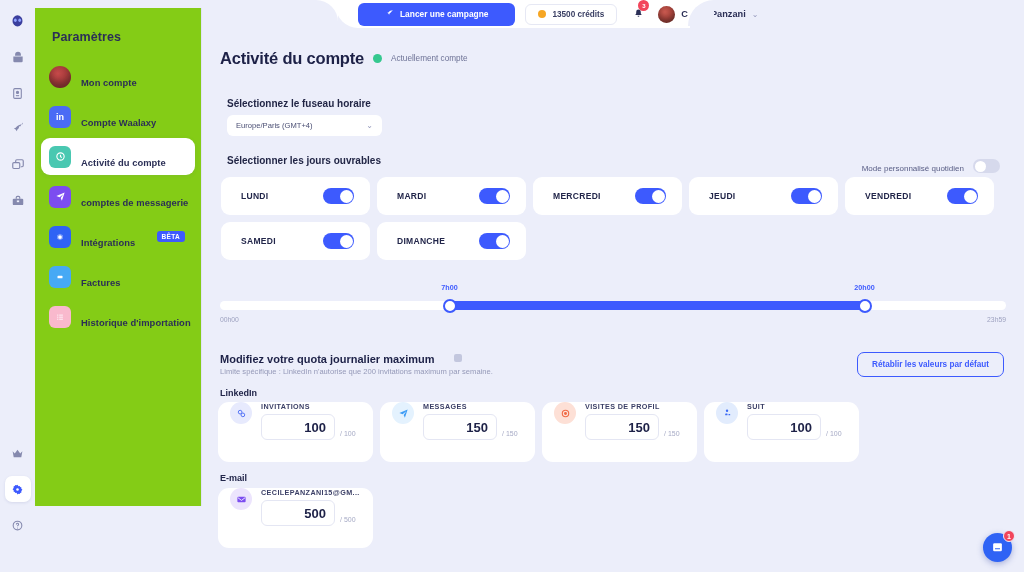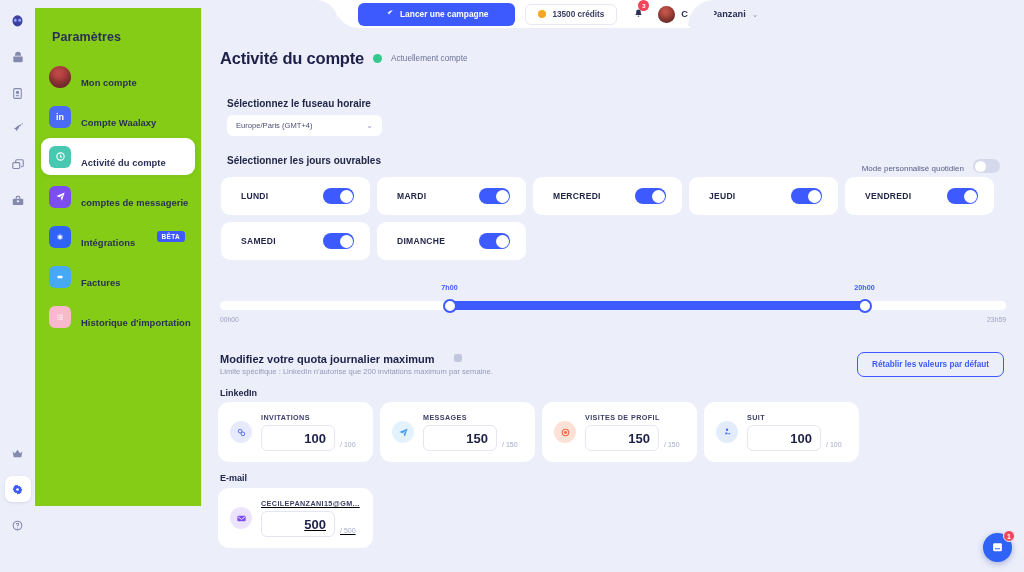--- a/index.html
+++ b/index.html
@@ -213,25 +213,25 @@
     color: #3d5afe; font-family: inherit; font-size: 8.2px; font-weight: bold;
     padding: 7px 14px; cursor: pointer; white-space: nowrap;
   }
 
   .group-label { position: absolute; left: 18px; font-size: 9px; font-weight: bold; color: #22264a; }
   #linkedin-label { top: 388px; }
   #email-label { top: 473px; }
 
   .quota-row { position: absolute; left: 16px; display: flex; gap: 7px; }
   #linkedin-row { top: 402px; }
-  #email-row { top: 488px; text-decoration: underline; }
+  #email-row { top: 488px; }
 
   .quota-card {
     width: 155px; height: 60px; background: #fff; border-radius: 11px;
-    display: flex; align-items: center; padding: 0 12px; gap: 9px;
+    display: flex; padding: 0 12px; gap: 9px;
   }
   .q-ico {
     width: 22px; height: 22px; border-radius: 50%; flex: 0 0 22px;
     display: flex; align-items: center; justify-content: center;
   }
   .q-body { flex: 1; min-width: 0; }
   .q-name {
     font-size: 7.2px; font-weight: bold; color: #3b3f66;
     letter-spacing: .4px; margin-bottom: 3px;
     white-space: nowrap; overflow: hidden; text-overflow: ellipsis;

